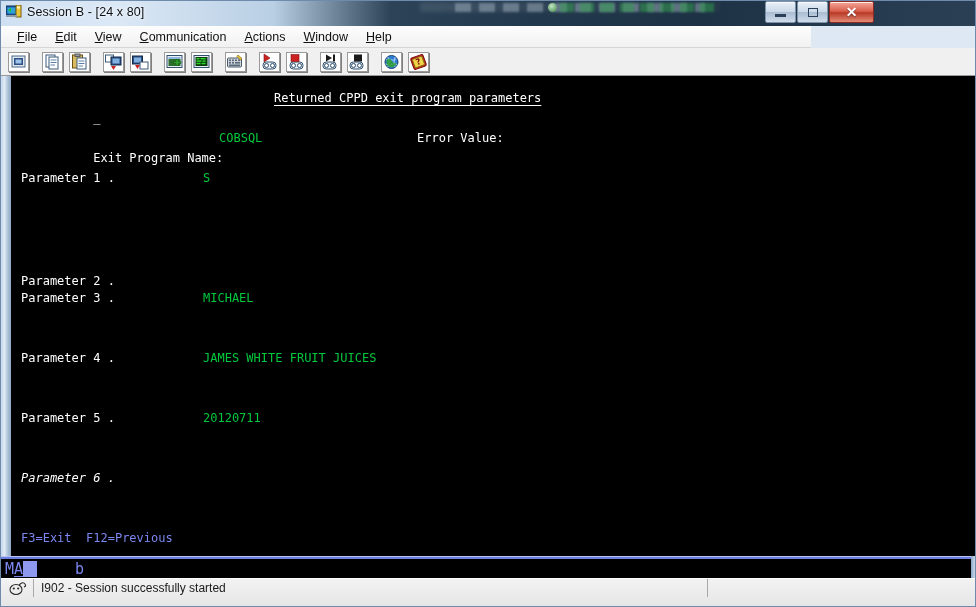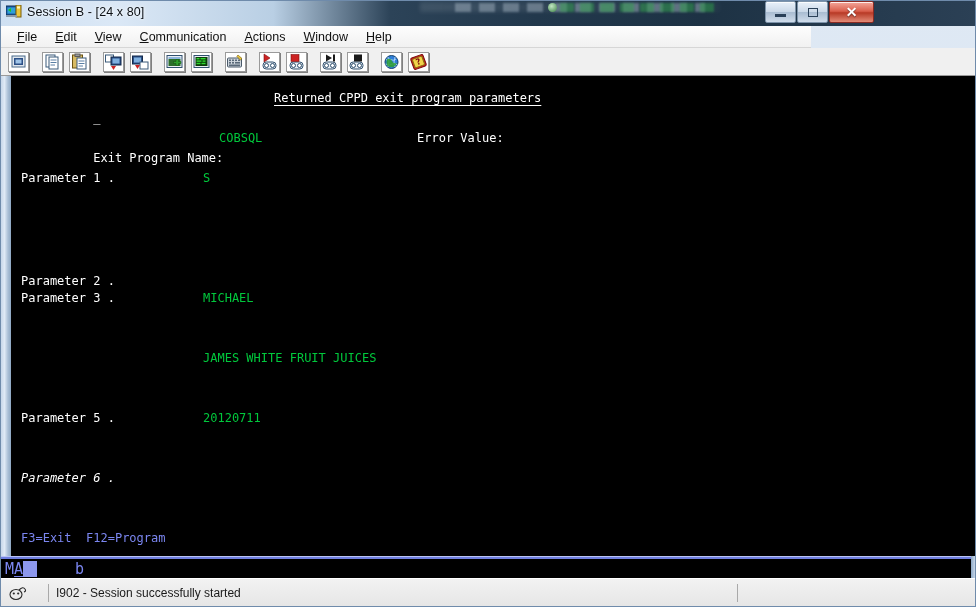--- a/index.html
+++ b/index.html
@@ -167,23 +167,22 @@
   }
   .oia-edge{
     position:absolute;right:0;top:0;width:4px;height:22px;
     background:linear-gradient(90deg,#8fa9c4,#c7d7ea);
   }
 
   
   .statusbar{
     position:absolute;left:1px;top:578px;width:974px;height:28px;
     background:linear-gradient(180deg,#f2f2f2 0%,#e6e6e6 100%);
-    box-sizing:border-box;display:flex;align-items:center;
+    box-sizing:border-box;display:flex;
     border-top:1px solid #ffffff;
-    gap:15px;
   }
   .sb-icon{
     width:22px;height:18px;margin-left:6px;position:relative;flex:none;
   }
   .sb-pane{
     margin-left:4px;height:18px;flex:none;width:672px;
     border-left:1px solid #a9a9a9;
     display:flex;align-items:center;padding-left:7px;box-sizing:border-box;
   }
   .sb-text{font-size:12px;color:#1a1a1a;white-space:nowrap;}
@@ -453,29 +452,30 @@
 
         <div class="row w" style="top:92px;left:10px;">Parameter 1 .</div>
         <div class="row g" style="top:92px;left:192px;">S</div>
 
         <div class="row w" style="top:152px;left:10px;margin-top:43px;">Parameter 2 .</div>
         <div class="row g" style="top:152px;left:192px;"></div>
 
         <div class="row w" style="top:212px;left:10px;">Parameter 3 .</div>
         <div class="row g" style="top:212px;left:192px;">MICHAEL</div>
 
+        <div class="row w" style="top:272px;left:10px;">Parameter 4 .</div>
         <div class="row g" style="top:272px;left:192px;">JAMES WHITE FRUIT JUICES</div>
 
         <div class="row w" style="top:332px;left:10px;">Parameter 5 .</div>
         <div class="row g" style="top:332px;left:192px;">20120711</div>
 
         <div class="row w" style="top:392px;left:10px;font-style:italic;">Parameter 6 .</div>
         <div class="row g" style="top:392px;left:192px;"></div>
 
-        <div class="row b" style="top:452px;left:10px;">F3=Exit  F12=Program</div>
+        <div class="row b" style="top:452px;left:10px;">F3=Exit  F12=Previous</div>
 
       </div>
     </div>
 
     <div class="oia">
       <div class="oia-rule">
         <div class="oia-rule2"></div>
       </div>
       <div class="oia-left">
         <span>M</span><span class="oia-u">A</span><span class="oia-block"></span><span class="oia-b">b</span>

